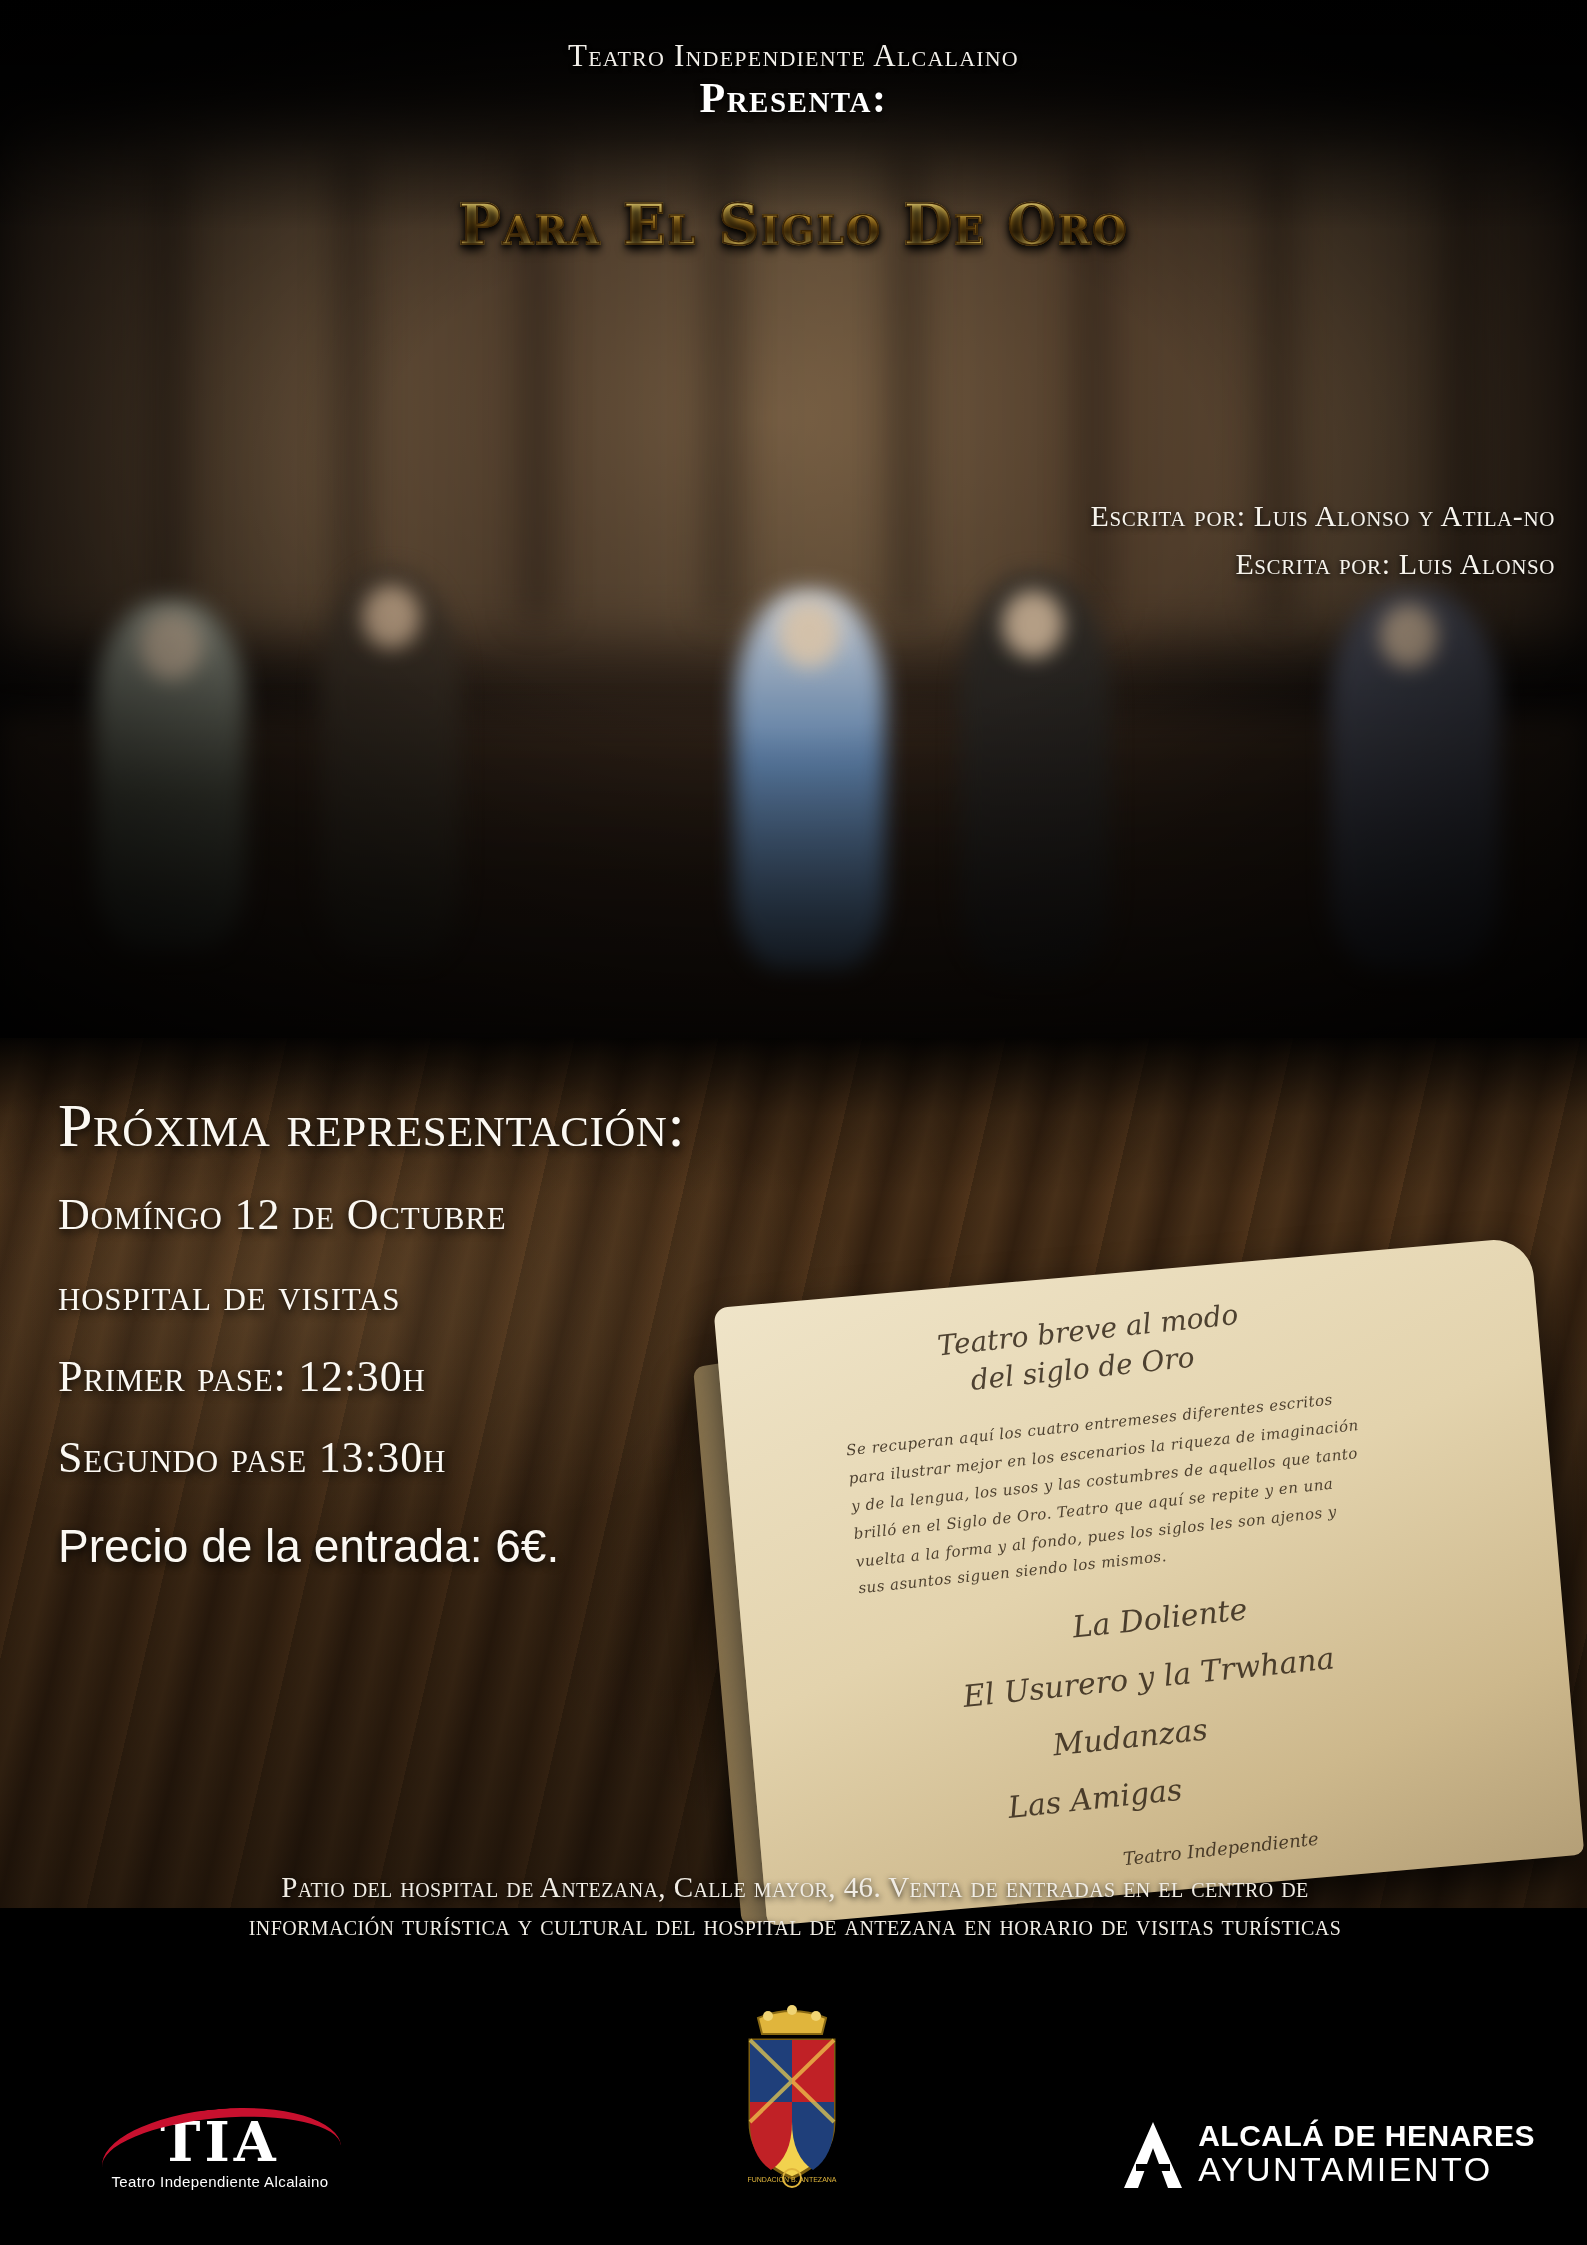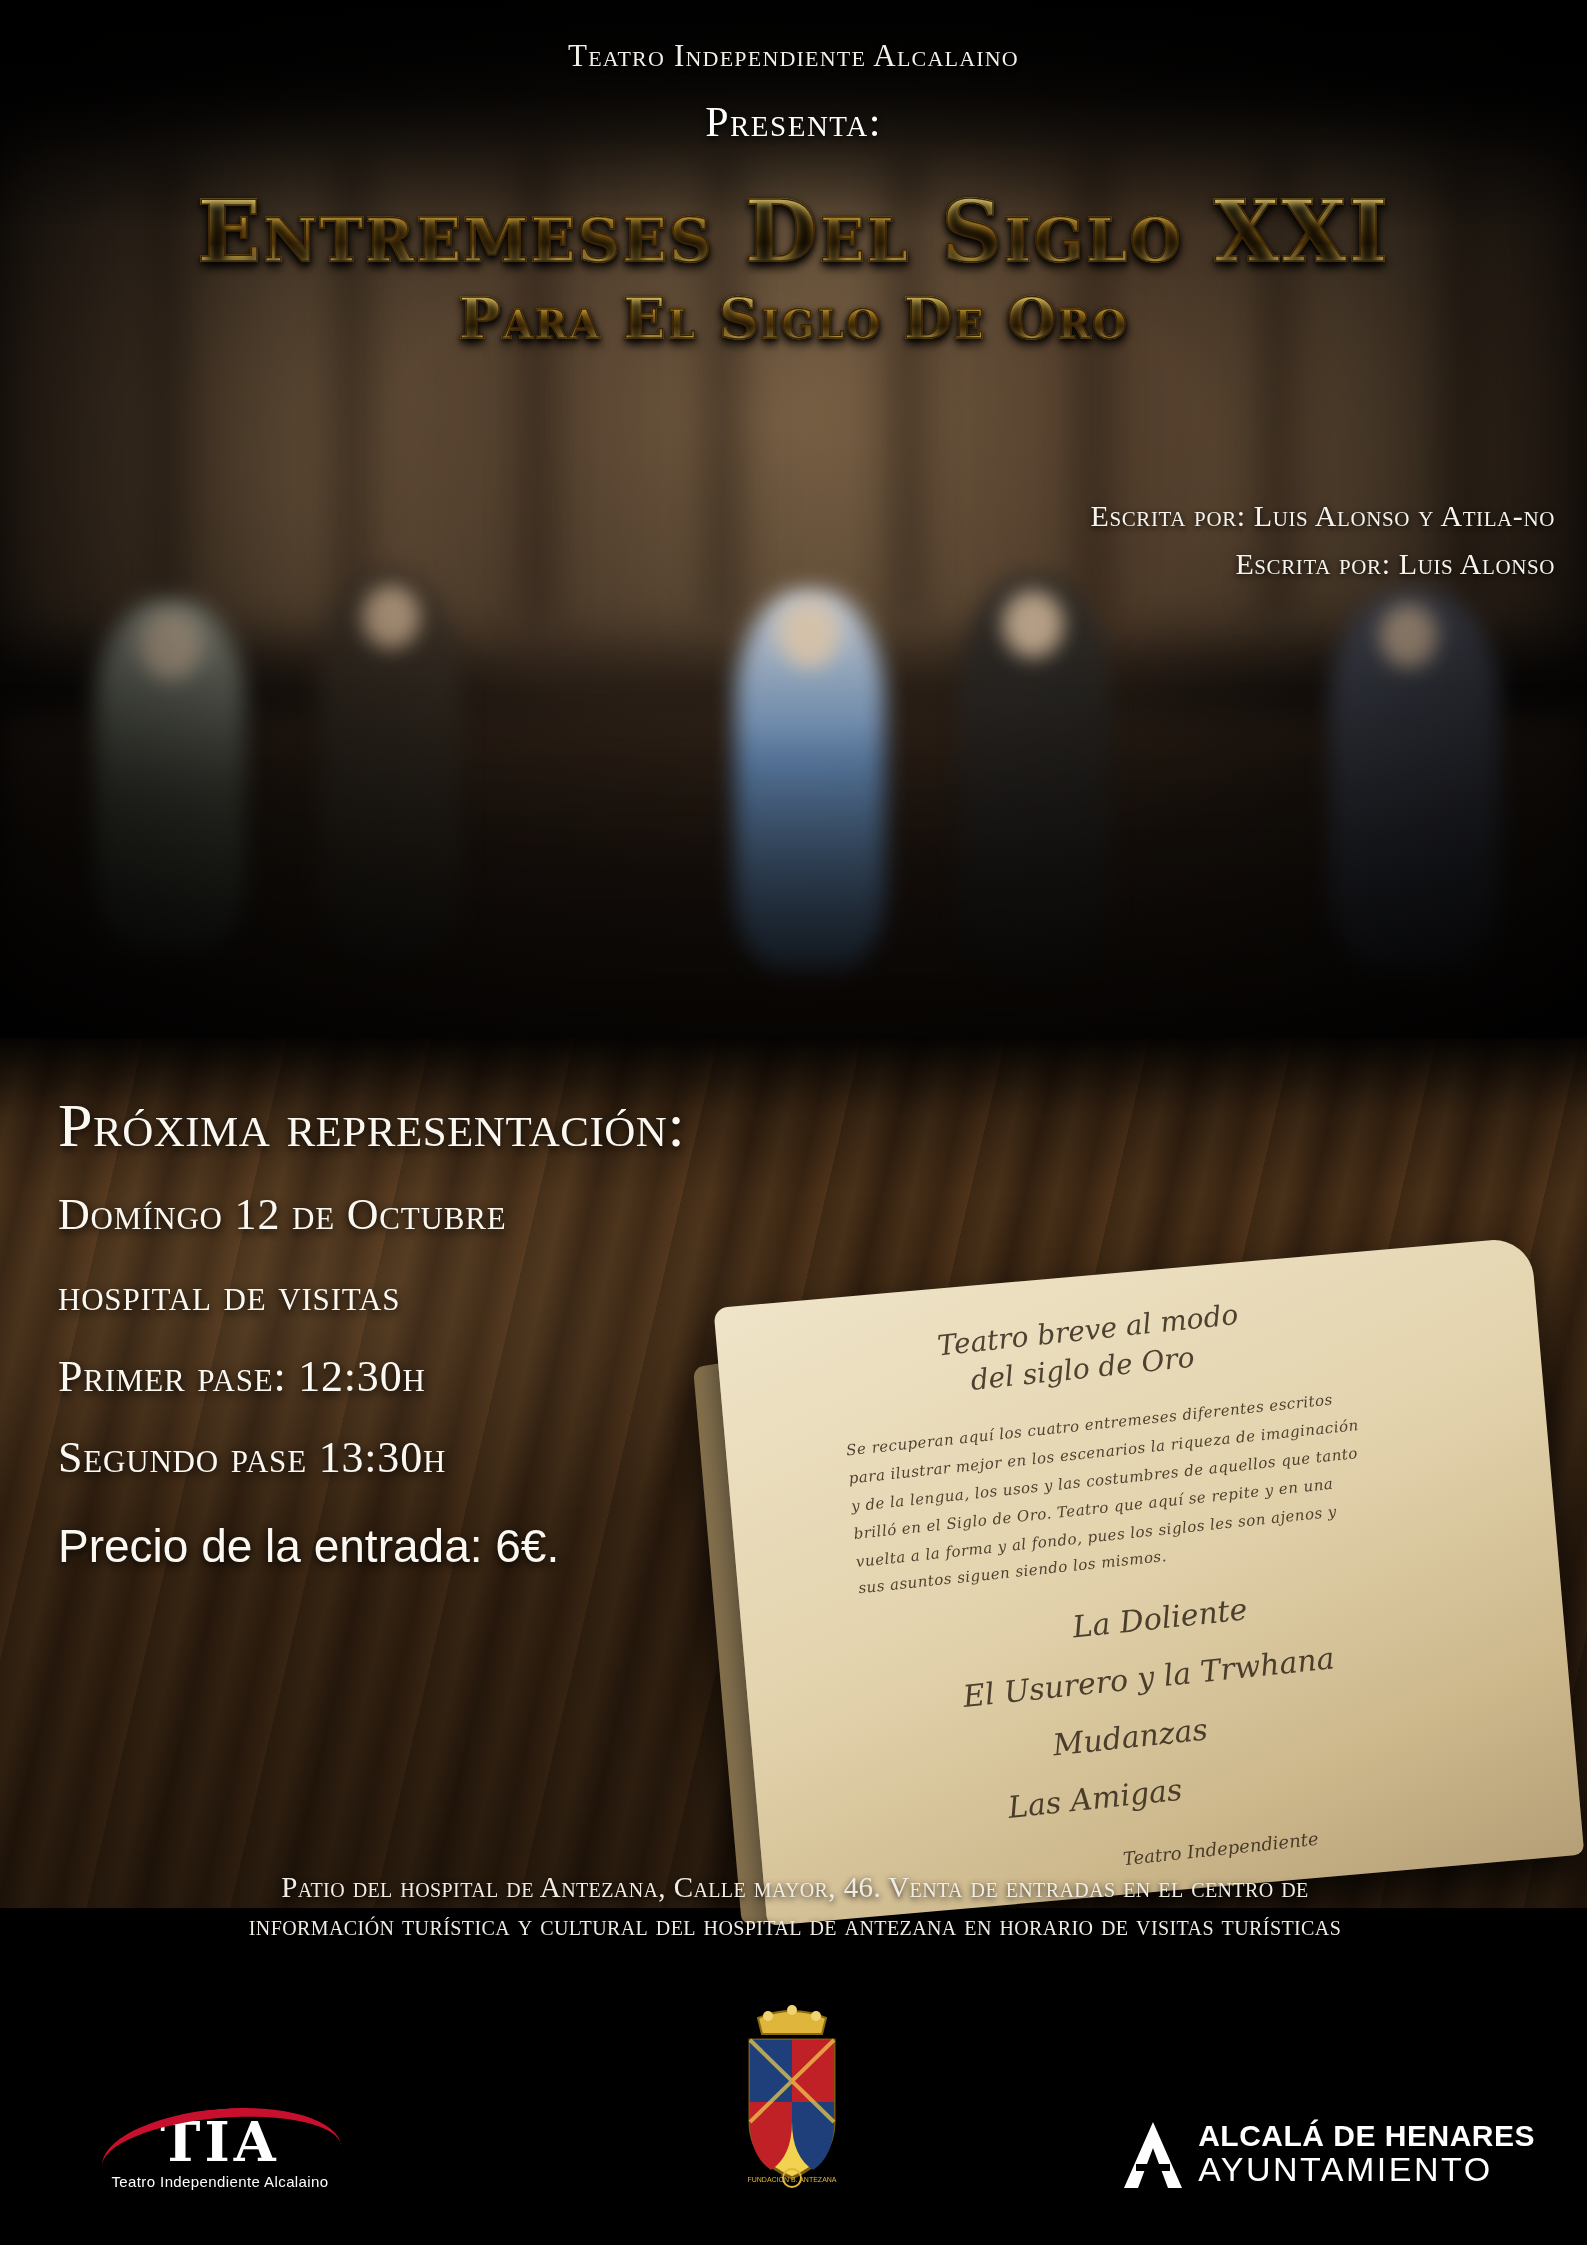--- a/index.html
+++ b/index.html
@@ -101,24 +101,24 @@
   }
   .company {
     font-family: "Liberation Serif", serif;
     font-variant: small-caps;
     font-size: 31px;
     letter-spacing: 1.2px;
     color: #f2efe9;
     text-shadow: 0 2px 5px rgba(0,0,0,.95);
   }
   .presenta {
-    margin-top: 24px;
+    margin-top: 0;
     font-family: "Liberation Serif", serif;
     font-variant: small-caps;
-    font-weight: normal;
+    font-weight: bold;
     font-size: 42px;
     letter-spacing: 1.5px;
     color: #ffffff;
     text-shadow: 0 3px 7px rgba(0,0,0,.95);
   }
 
   
   .title-block {
     position: absolute;
     left: 0; top: 185px;
@@ -356,21 +356,20 @@
     <div class="vignette"></div>
     <div class="topdark"></div>
   </div>
 
   <div class="presenta-group">
     <div class="company">Teatro Independiente Alcalaino</div>
     <div class="presenta">Presenta:</div>
   </div>
 
   <div class="title-block">
-    <div class="gold-line gold-1">Entremeses Del Siglo XXI</div>
     <div class="gold-line gold-2">Para El Siglo De Oro</div>
   </div>
 
   <div class="credits">
     <div>Escrita por: Luis Alonso y Atila-no</div>
     <div>Escrita por: Luis Alonso</div>
   </div>
 
   <div class="wood"></div>
 

